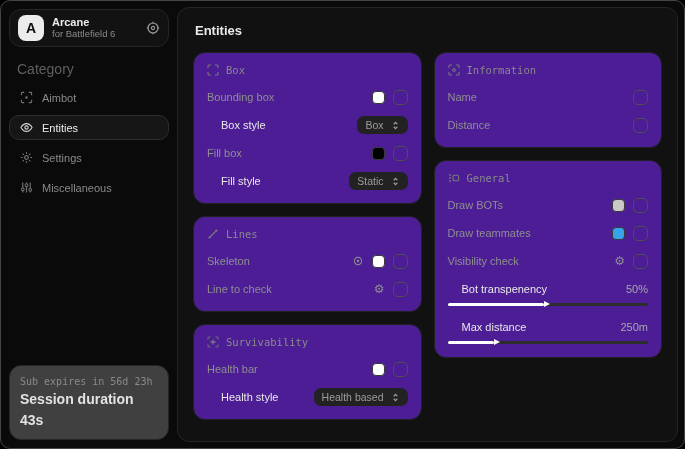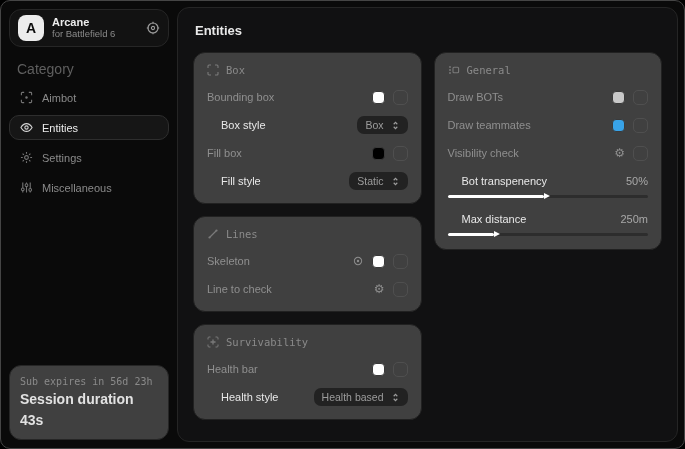--- a/index.html
+++ b/index.html
@@ -42,21 +42,21 @@
   .sub-line2 { color:#e2e2e2; font-size:14px; font-weight:bold; }
   
   .panel {
     flex:1; margin:6px 6px 6px 0; background:#111112;
     border:1px solid #252525; border-radius:12px; padding:13px 15px;
     display:flex; flex-direction:column;
   }
   .page-title { color:#e9e9e9; font-size:13px; font-weight:bold; margin:2px 0 14px 2px; }
   .cols { display:flex; gap:12px; align-items:flex-start; }
   .col { flex:1; display:flex; flex-direction:column; gap:12px; min-width:0; }
-  .card { background:#404040; border:1px solid #212121; border-radius:12px; padding:11px 13px; }
+  .card { background:#4c1d95; border:1px solid #212121; border-radius:12px; padding:11px 13px; }
   .card-head {
     display:flex; align-items:center; gap:7px; margin-bottom:10px;
     font-family:"DejaVu Sans Mono", monospace; font-size:10.5px; color:#8a8a8a;
   }
   .card-head .hicon { display:flex; color:#7a7a7a; }
   .row { display:flex; align-items:center; justify-content:space-between; height:22px; }
   .row + .row, .row + .slider-group, .slider-group + .slider-group { margin-top:6px; }
   .lbl { font-size:11px; }
   .lbl.dim { color:#8f8f8f; }
   .lbl.bright { color:#e8e8e8; font-weight:normal;margin-left:14px; }
@@ -267,20 +267,43 @@
                   </svg>
               </span>
             </span>
           </div>
         </section>
 
       </div>
 
       <div class="col">
 
+        <section class="card">
+          <div class="card-head">
+            <span class="hicon">
+              <svg width="12" height="12" viewBox="0 0 12 12">
+                  <path d="M1 4V2a1 1 0 0 1 1-1h2M8 1h2a1 1 0 0 1 1 1v2M11 8v2a1 1 0 0 1-1 1H8M4 11H2a1 1 0 0 1-1-1V8" fill="none" stroke="currentColor" stroke-width="1.1"></path>
+                  <circle cx="6" cy="6" r="1.4" fill="none" stroke="currentColor" stroke-width="1"></circle>
+                </svg>
+            </span>
+            <span>Information</span>
+          </div>
+          <div class="row">
+            <span class="lbl dim">Name</span>
+            <span class="ctrls">
+              <span class="checkbox"></span>
+            </span>
+          </div>
+          <div class="row">
+            <span class="lbl dim">Distance</span>
+            <span class="ctrls">
+              <span class="checkbox"></span>
+            </span>
+          </div>
+        </section>
 
         <section class="card">
           <div class="card-head">
             <span class="hicon">
               <svg width="12" height="12" viewBox="0 0 12 12">
                   <circle cx="2" cy="3" r="0.9" fill="currentColor"></circle>
                   <circle cx="2" cy="6" r="0.9" fill="currentColor"></circle>
                   <circle cx="2" cy="9" r="0.9" fill="currentColor"></circle>
                   <rect x="5" y="3.2" width="5.6" height="5.6" rx="1" fill="none" stroke="currentColor" stroke-width="1.1"></rect>
                 </svg>

